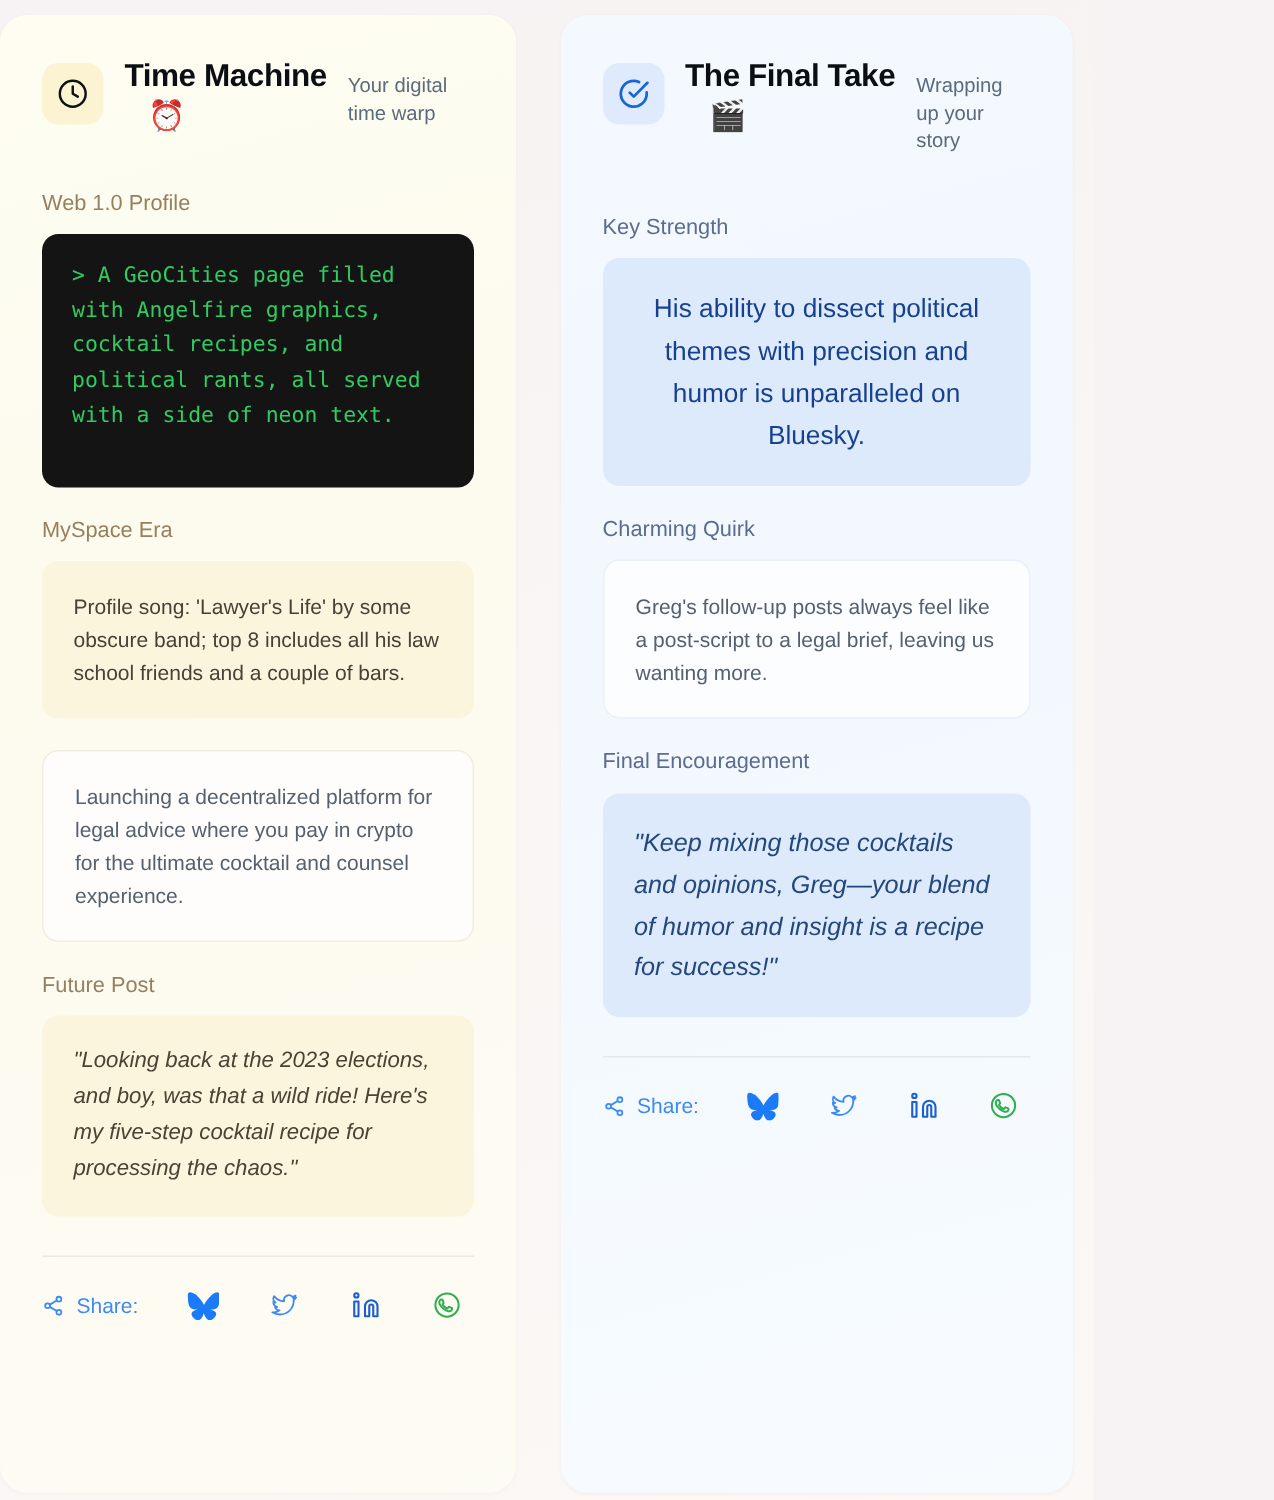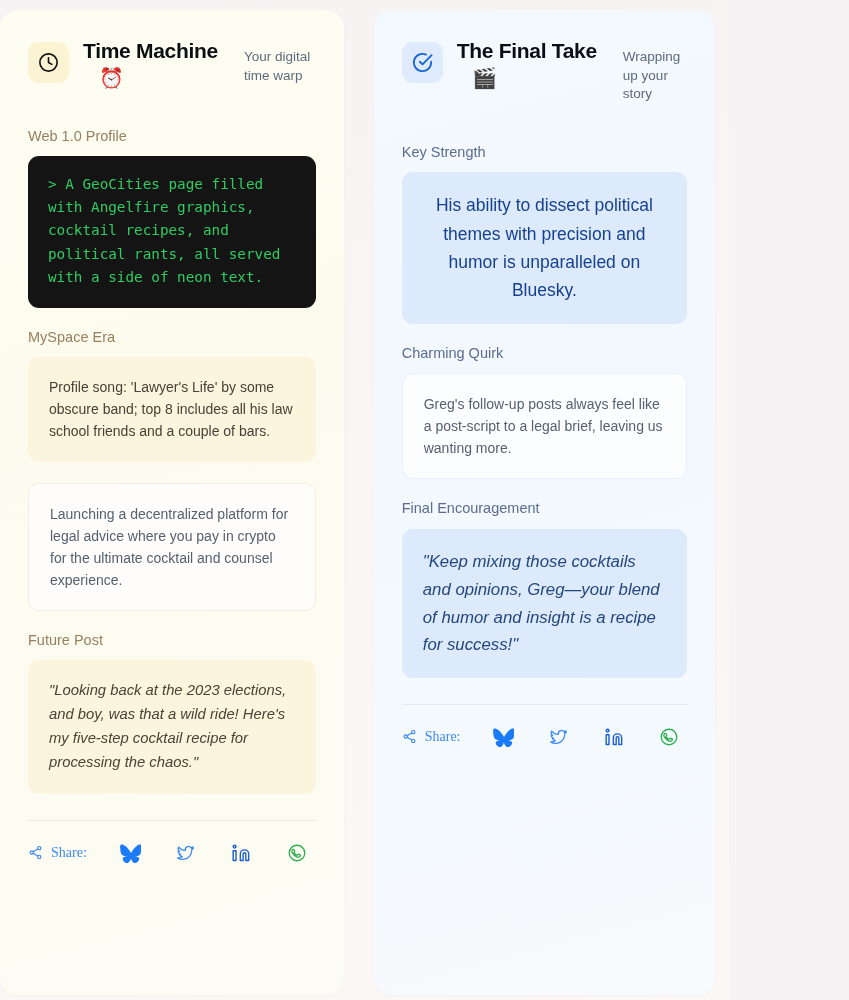--- a/index.html
+++ b/index.html
@@ -83,40 +83,39 @@
     font-size: 20px;
     line-height: 1;
     margin-top: 5px;
     margin-left: 16px;
   }
   .header-sub {
     font-size: 13.5px;
     color: #5d6b7c;
     line-height: 1.38;
     margin-top: 8px;
-    margin-left: 12px;
     max-width: 118px;
   }
   .card-right .header-sub { max-width: 122px; color: #5b6a7c; }
 
   
   .section { margin-bottom: 21px; }
   .section-label {
     font-size: 14.5px;
     line-height: 1.2;
     margin-bottom: 11px;
   }
   .label-warm  { color: #97805f; }
   .label-cool  { color: #5b6c90; }
 
   
   .terminal {
     background: #141414;
     border-radius: 11px;
-    padding: 17px 20px 19px 20px;
+    padding: 17px 20px 36px 20px;
   }
   .terminal-text {
     font-family: "DejaVu Sans Mono", "Liberation Mono", monospace;
     font-size: 14.3px;
     line-height: 1.62;
     color: #2fcc62;
     white-space: pre-wrap;
     word-break: break-word;
   }
 
@@ -177,26 +176,25 @@
     background: #e5e7ef;
     margin-bottom: 22px;
   }
   .card-left .share-divider { background: #ece7e0; }
   .share-row {
     display: flex;
     align-items: center;
   }
   .share-lead {
     display: flex;
-    align-items: flex-start;
+    align-items: flex-end;
     gap: 8px;
     color: #3d8bf2;
     font-size: 14px;
     margin-right: 25px;
-    font-family: Liberation Serif, serif;
   }
   .share-label { color: #3d8bf2; font-size: 14px; }
   .share-btn {
     width: 38px;
     display: flex;
     align-items: center;
     justify-content: center;
     margin-right: 18px;
   }
   .share-btn:last-child { margin-right: 0; }

